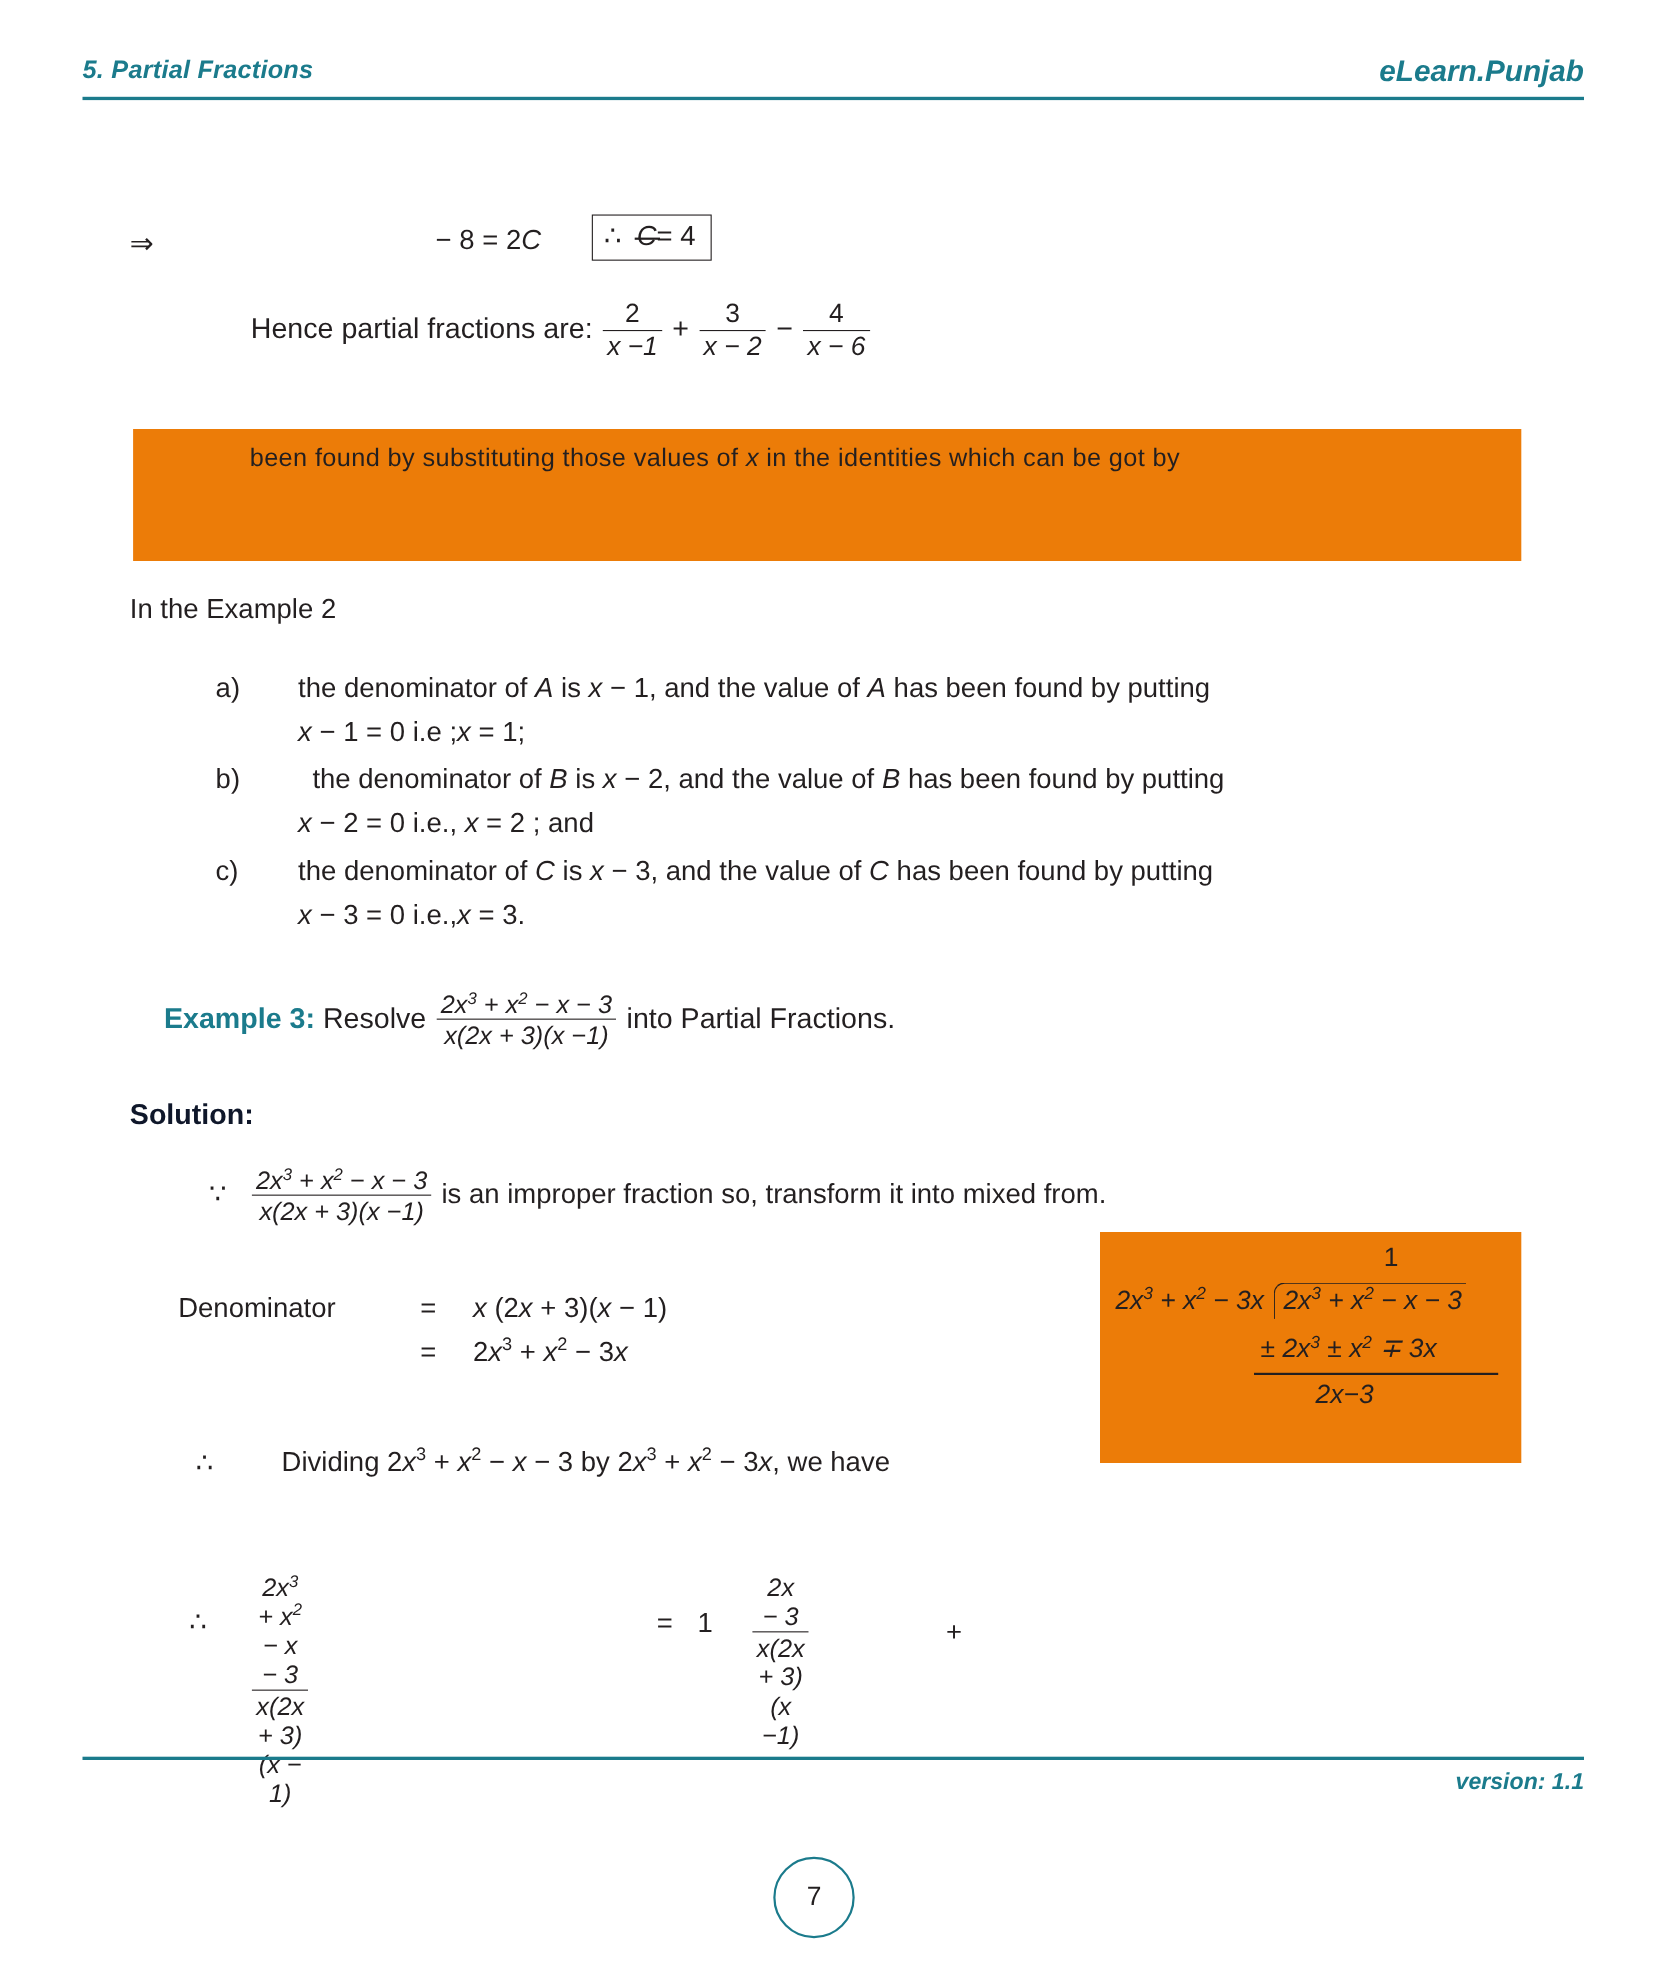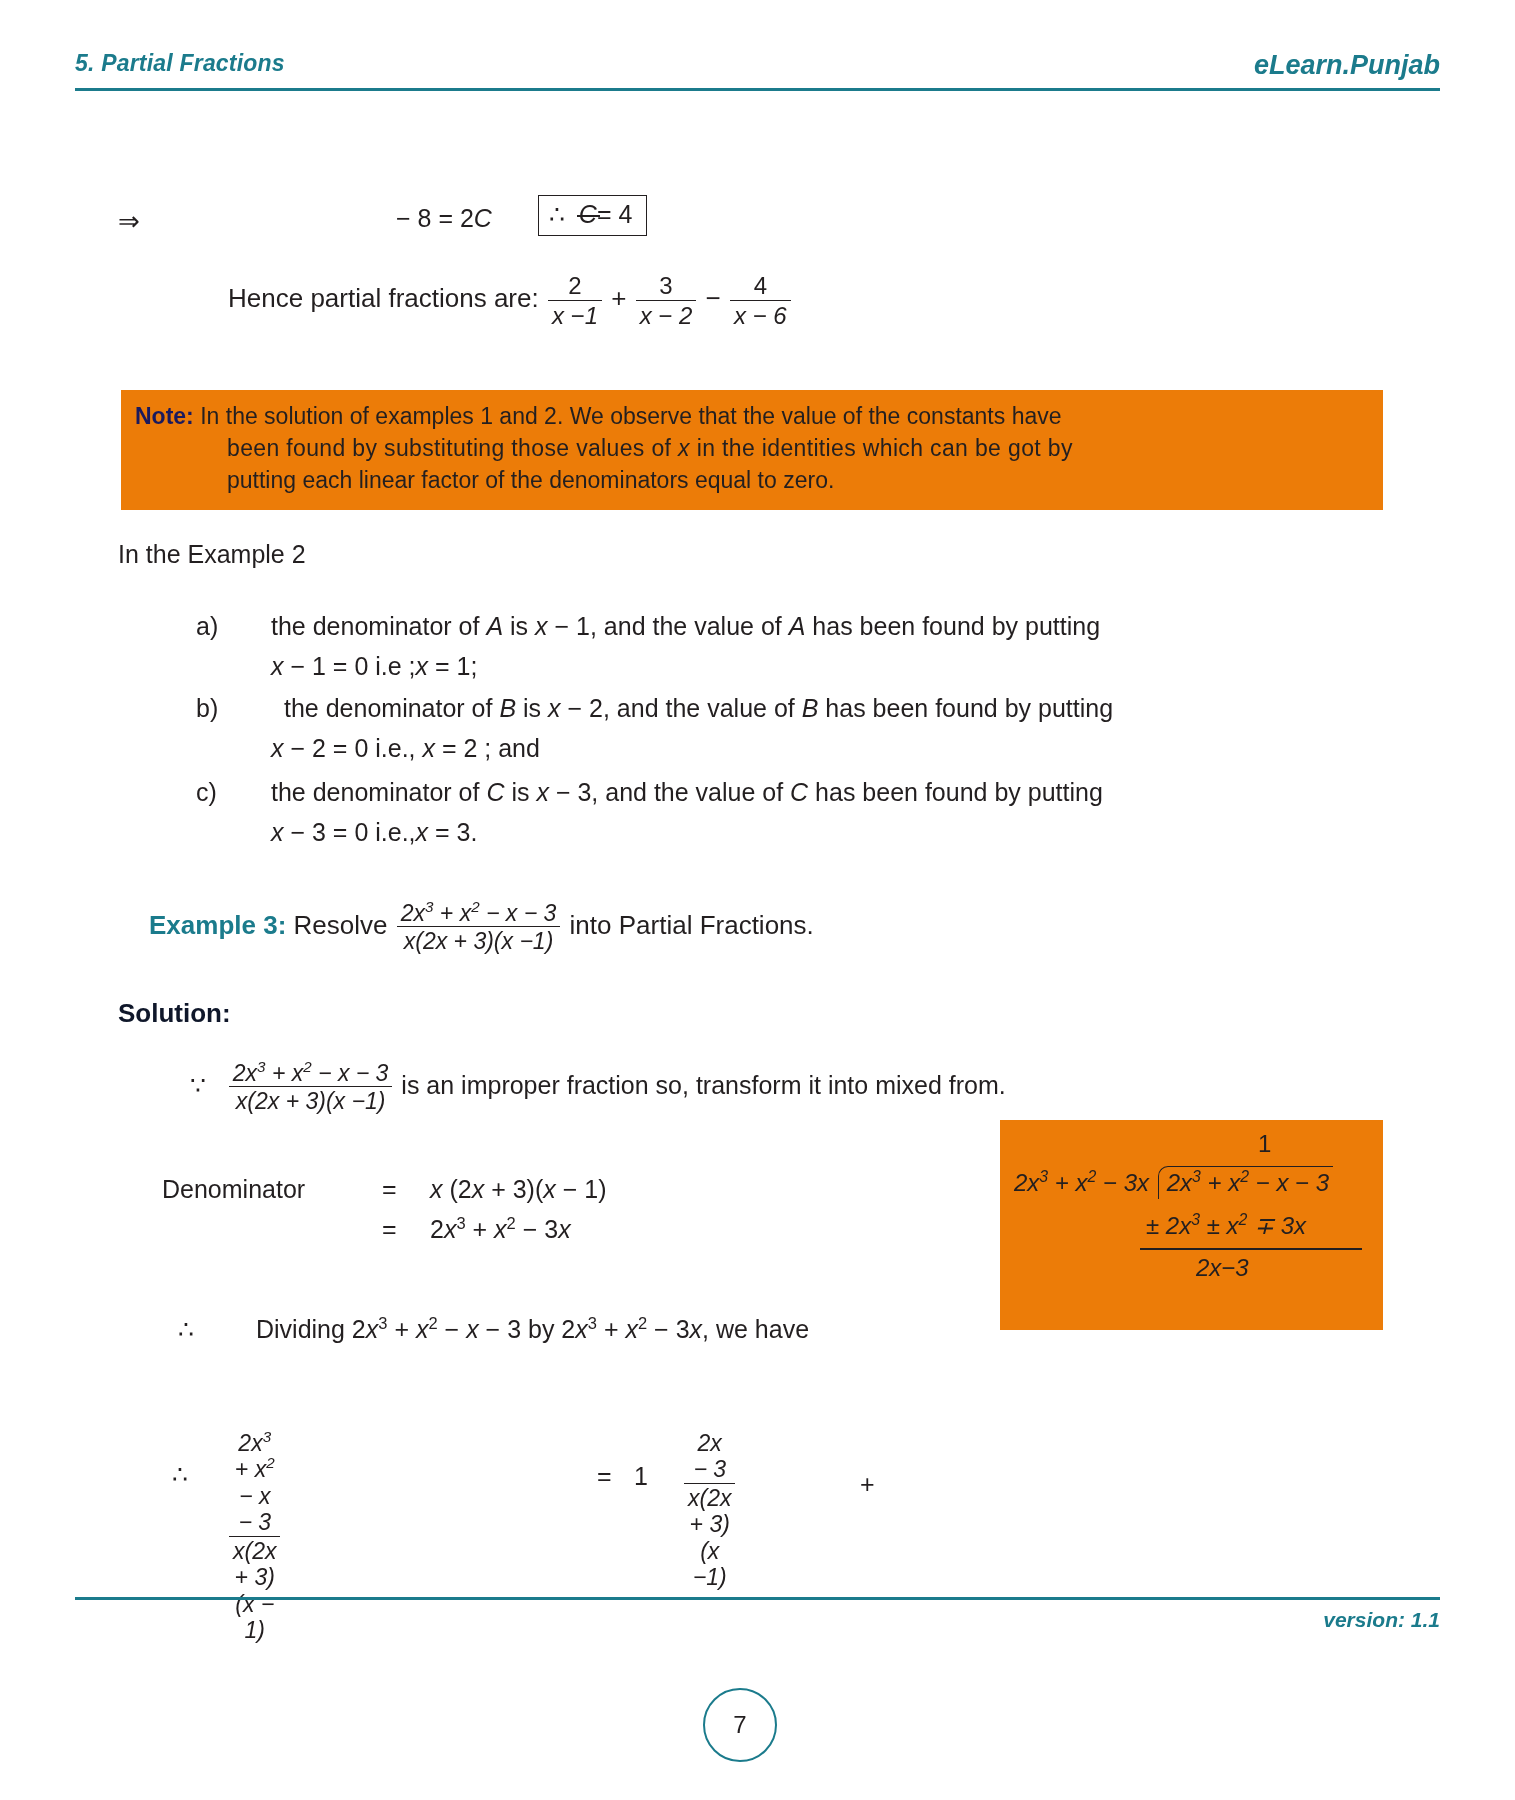--- a/index.html
+++ b/index.html
@@ -389,26 +389,21 @@
       <span class="den it">x − 2</span>
     </span>
     <span>−</span>
     <span class="frac">
       <span class="num">4</span>
       <span class="den it">x − 6</span>
     </span>
   </div>
 
   <div class="note-box">
-    <div class="note-line l1">
-      <span class="note-label">Note:</span>
-      <span>In the solution of examples 1 and 2. We observe that the value of the constants have</span>
-    </div>
     <div class="note-line l2">been  found  by  substituting  those  values  of  <span class="it">x</span>  in  the  identities  which  can  be  got  by</div>
-    <div class="note-line l3">putting each linear factor of the denominators equal to zero.</div>
   </div>
 
   <div class="in-example">In the Example 2</div>
 
   <div class="item" style="left:196px; top:612px;">
     <span class="marker">a)</span>
     <span class="txt">the  denominator  of  <span class="it">A</span>  is  <span class="it">x</span> − 1,  and  the  value  of  <span class="it">A</span>  has  been  found  by  putting</span>
     <span class="sub"><span class="it">x</span> − 1 = 0 i.e ;<span class="it">x</span> = 1;</span>
   </div>
 

